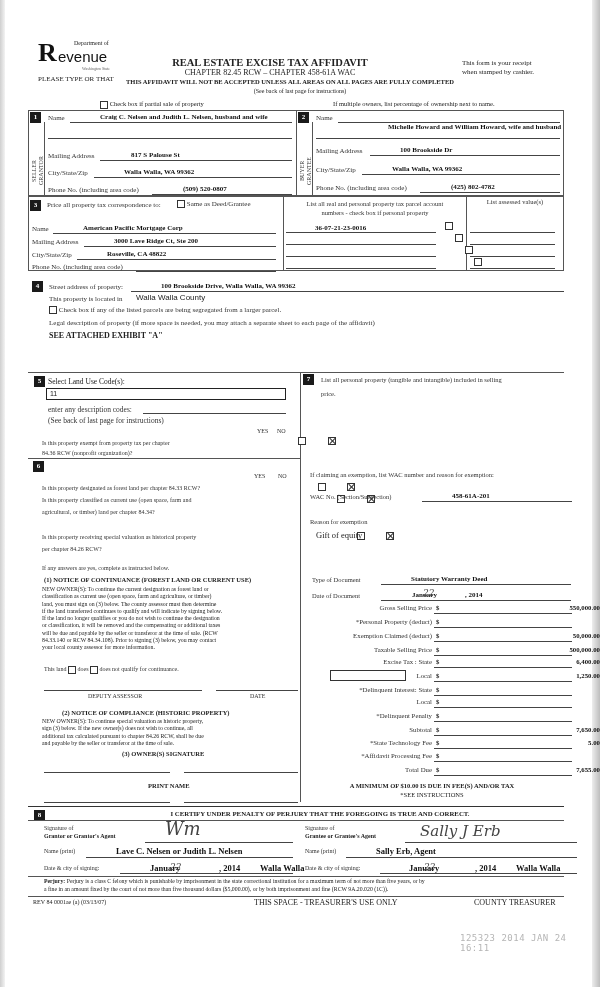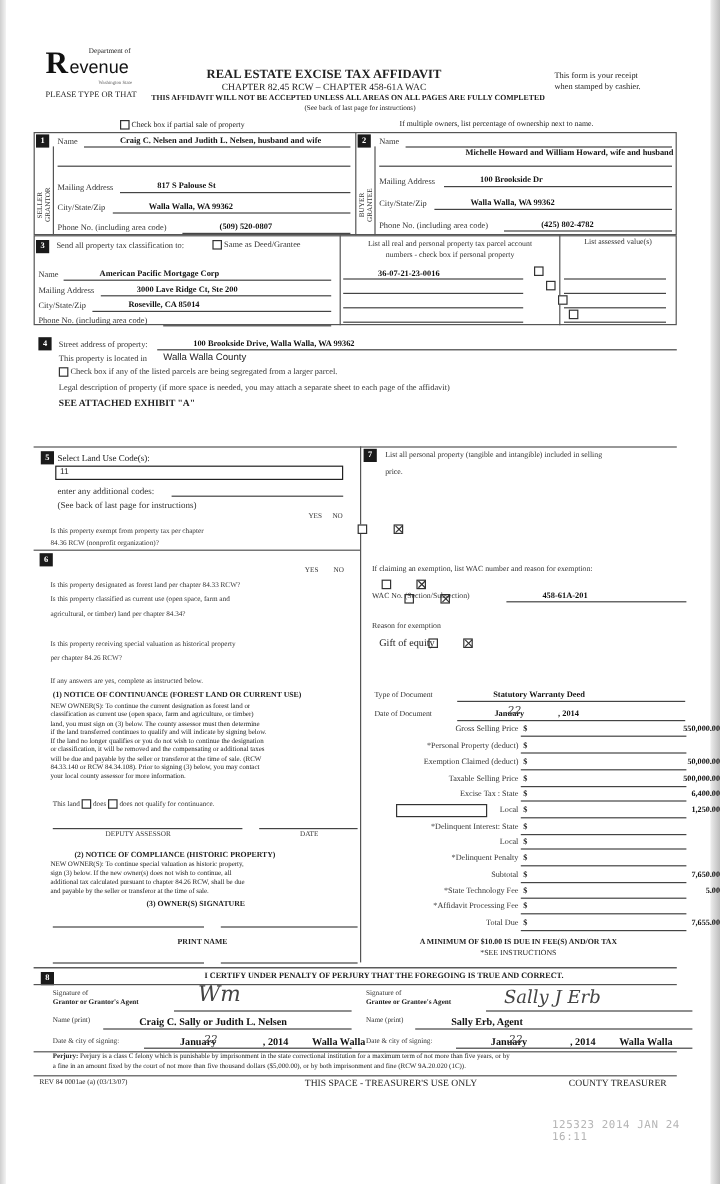--- a/index.html
+++ b/index.html
@@ -94,33 +94,33 @@
 <div class="line" style="left:362px;top:174px;width:198px;"></div>
 <div class="abs lbl" style="left:316px;top:184px;">Phone No. (including area code)</div>
 <div class="abs ink" style="left:423px;top:183px;">(425) 802-4782</div>
 <div class="line" style="left:420px;top:192px;width:140px;"></div>
 
 
 <div class="box" style="left:28px;top:196px;width:536px;height:75px;"></div>
 <div class="vline" style="left:283px;top:196px;height:75px;"></div>
 <div class="vline" style="left:466px;top:196px;height:75px;"></div>
 <span class="abs num" style="left:30px;top:200px;">3</span>
-<div class="abs lbl" style="left:47px;top:201px;">Send all property tax classification to:</div>
+<div class="abs lbl" style="left:47px;top:201px;">Price all property tax correspondence to:</div>
 <div class="abs lbl" style="left:177px;top:200px;">
   <span class="cb"></span>
   <span>Same as Deed/Grantee</span>
 </div>
 <div class="abs lbl" style="left:32px;top:225px;">Name</div>
 <div class="abs ink" style="left:55px;top:224px;">American Pacific Mortgage Corp</div>
 <div class="line" style="left:53px;top:233px;width:223px;"></div>
 <div class="abs lbl" style="left:32px;top:238px;">Mailing Address</div>
 <div class="abs ink" style="left:86px;top:237px;">3000 Lave Ridge Ct, Ste 200</div>
 <div class="line" style="left:84px;top:246px;width:192px;"></div>
 <div class="abs lbl" style="left:32px;top:251px;">City/State/Zip</div>
-<div class="abs ink" style="left:79px;top:250px;">Roseville, CA  85014</div>
+<div class="abs ink" style="left:79px;top:250px;">Roseville, CA  48822</div>
 <div class="line" style="left:77px;top:259px;width:199px;"></div>
 <div class="abs lbl" style="left:32px;top:263px;">Phone No. (including area code)</div>
 <div class="line" style="left:136px;top:271px;width:140px;"></div>
 
 <div class="abs lbl center" style="left:284px;top:200px;width:182px;font-size:6.5px;">List all real and personal property tax parcel account</div>
 <div class="abs lbl center" style="left:284px;top:209px;width:182px;font-size:6.5px;">numbers - check box if personal property</div>
 <div class="abs lbl center" style="left:466px;top:198px;width:98px;font-size:6.5px;">List assessed value(s)</div>
 
 <div class="abs ink" style="left:287px;top:224px;">36-07-21-23-0016</div>
 <div class="line" style="left:286px;top:232px;width:150px;"></div>
@@ -154,21 +154,21 @@
 <div class="box" style="left:28px;top:372px;width:536px;height:430px;border-left:none;border-bottom:none;border-right:none;"></div>
 <div class="vline" style="left:300px;top:372px;height:430px;"></div>
 <div class="hline" style="left:28px;top:458px;width:272px;"></div>
 
 
 <span class="abs num" style="left:34px;top:376px;">5</span>
 <div class="abs" style="left:48px;top:377px;font-size:7.5px;">Select Land Use Code(s):</div>
 <div class="abs" style="left:46px;top:388px;width:240px;height:12px;border:1.5px solid #222;">
   <span style="position:absolute;left:3px;top:1px;font-family:'Liberation Sans',sans-serif;font-size:7px;">11</span>
 </div>
-<div class="abs lbl" style="left:48px;top:405px;font-size:7.5px;">enter any additional codes:</div>
+<div class="abs lbl" style="left:48px;top:405px;font-size:7.5px;">enter any description codes:</div>
 <div class="line" style="left:143px;top:413px;width:143px;"></div>
 <div class="abs lbl" style="left:48px;top:416px;font-size:7.5px;">(See back of last page for instructions)</div>
 <div class="abs lbl" style="left:257px;top:428px;font-size:6px;">YES</div>
 <div class="abs lbl" style="left:277px;top:428px;font-size:6px;">NO</div>
 <div class="abs lbl" style="left:42px;top:440px;font-size:6px;">Is this property exempt from property tax per chapter</div>
 <div class="abs lbl" style="left:42px;top:450px;font-size:6px;">84.36 RCW (nonprofit organization)?</div>
 <span class="abs cb" style="left:259px;top:437px;"></span>
 <span class="abs cb x" style="left:279px;top:437px;"></span>
 
 
@@ -308,21 +308,21 @@
 <div class="hline" style="left:28px;top:806px;width:536px;border-top:1.5px solid #333;"></div>
 <span class="abs num" style="left:34px;top:810px;">8</span>
 <div class="abs b center" style="left:100px;top:810px;width:440px;font-size:6.8px;">I CERTIFY UNDER PENALTY OF PERJURY THAT THE FOREGOING IS TRUE AND CORRECT.</div>
 <div class="hline" style="left:28px;top:820px;width:536px;"></div>
 
 <div class="abs lbl" style="left:44px;top:825px;font-size:6px;">Signature of</div>
 <div class="abs b" style="left:44px;top:833px;font-size:6px;">Grantor or Grantor's Agent</div>
 <div class="abs sig" style="left:165px;top:818px;font-size:18px;">Wm</div>
 <div class="line" style="left:145px;top:842px;width:148px;"></div>
 <div class="abs lbl" style="left:44px;top:848px;font-size:6px;">Name (print)</div>
-<div class="abs ink" style="left:88px;top:846px;font-size:8.5px;">Craig C. Sally or Judith L. Nelsen</div>
+<div class="abs ink" style="left:88px;top:846px;font-size:8.5px;">Lave C. Nelsen or Judith L. Nelsen</div>
 <div class="line" style="left:86px;top:857px;width:207px;"></div>
 <div class="abs lbl" style="left:44px;top:865px;font-size:6px;">Date &amp; city of signing:</div>
 <div class="abs ink" style="left:122px;top:863px;font-size:8.5px;">January</div>
 <div class="abs sig" style="left:170px;top:862px;font-size:9px;">22</div>
 <div class="abs ink" style="left:191px;top:863px;font-size:8.5px;">, 2014</div>
 <div class="abs ink" style="left:232px;top:863px;font-size:8.5px;">Walla Walla</div>
 <div class="line" style="left:120px;top:873px;width:173px;"></div>
 
 <div class="abs lbl" style="left:305px;top:825px;font-size:6px;">Signature of</div>
 <div class="abs b" style="left:305px;top:833px;font-size:6px;">Grantee or Grantee's Agent</div>

